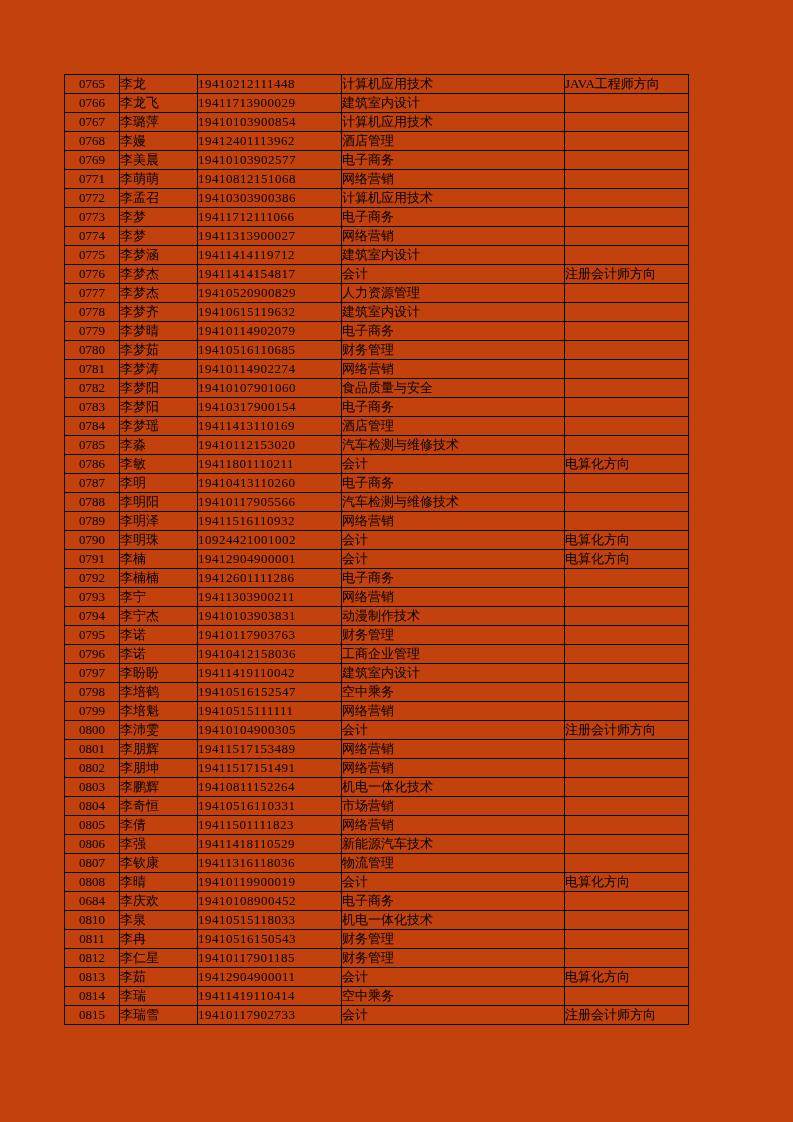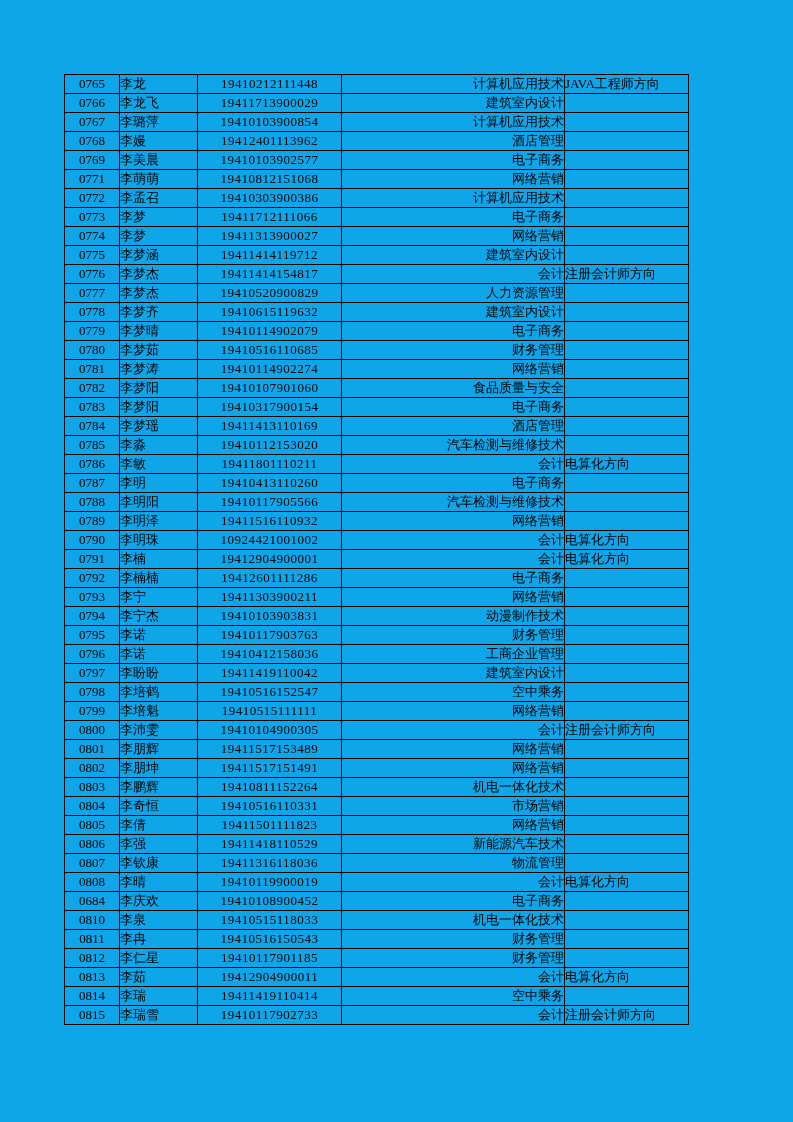--- a/index.html
+++ b/index.html
@@ -13,21 +13,21 @@
     position: relative;
     font-family: "Liberation Serif", "DejaVu Serif", serif;
     color: #000000;
   }
   .page {
     position: absolute;
     left: 0;
     top: 0;
     width: 793px;
     height: 1122px;
-    background: #0ea5e9;
+    background: #c2410c;
     overflow: hidden;
   }
   table.roster {
     position: absolute;
     left: 64px;
     top: 74px;
     width: 624px;
     border-collapse: collapse;
     table-layout: fixed;
   }
@@ -36,22 +36,22 @@
     height: 18px;
     padding: 0;
     font-size: 13px;
     line-height: 18px;
     white-space: nowrap;
     overflow: hidden;
     color: #000000;
   }
   td.c-id     { text-align: center; }
   td.c-name   { text-align: left; padding-left: 3px; }
-  td.c-num    { text-align: center; letter-spacing: 0.5px; }
-  td.c-major  { text-align: right; }
+  td.c-num    { text-align: left; letter-spacing: 0.5px; }
+  td.c-major  { text-align: left; }
   td.c-dir    { text-align: left; }
 </style>
 </head>
 <body>
 
 <div class="page">
   <table class="roster">
     <colgroup>
       <col style="width:55px">
       <col style="width:78px">

